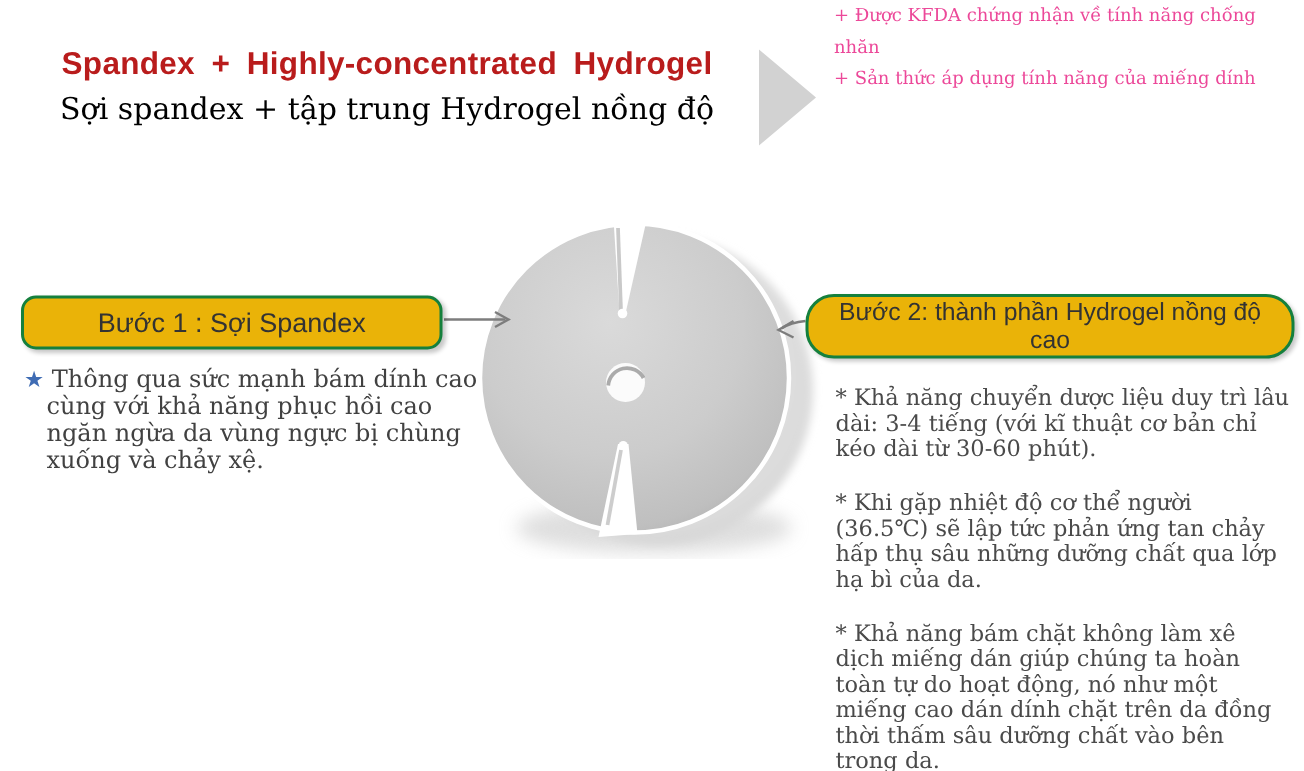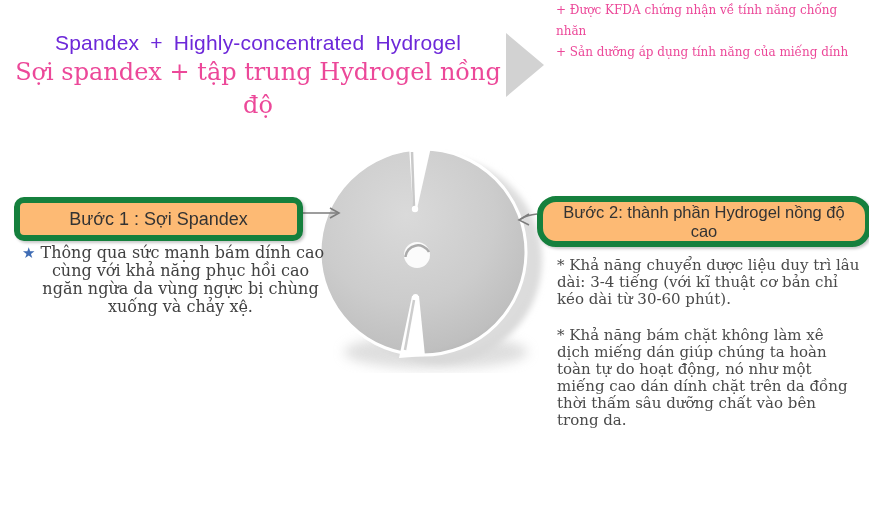--- a/index.html
+++ b/index.html
@@ -8,49 +8,49 @@
     background:#ffffff;
     font-family:"DejaVu Serif", serif;
   }
   .layer-svg{position:absolute;left:0;top:0;z-index:1;pointer-events:none;}
   .txt{position:absolute;z-index:2;}
 
   
   .title-block{left:8px;top:30px;width:500px;text-align:center;}
   .title-heading{
     font-family:"Liberation Sans", sans-serif;
-    font-weight:normal;font-size:21px;color:#6d28d9;
+    font-weight:bold;font-size:21px;color:#b91c1c;
     word-spacing:5px;letter-spacing:0.2px;line-height:26px;
   }
   .title-sub{
     font-family:"DejaVu Serif", serif;
-    font-size:24px;color:#ec4899;line-height:33px;
+    font-size:20px;color:#000000;line-height:33px;
   }
 
   
   .benefits{left:556px;top:0;width:304px;
     font-size:12px;line-height:21px;color:#ec4899;}
   .benefits div{margin:0;}
 
   
   .callout{
-    position:absolute;z-index:2;background:#fdba74;
-    border:6px solid #15803d;border-radius:10px;
+    position:absolute;z-index:2;background:#eab308;
+    border:2px solid #15803d;border-radius:10px;
     box-shadow:2px 2px 3px rgba(0,0,0,0.22);
     display:flex;align-items:center;justify-content:center;
     font-family:"Liberation Sans", sans-serif;color:#333333;
     text-align:center;
   }
   .step1-box{left:14px;top:197px;width:277px;height:32px;font-size:18px;}
   .step2-box{left:537px;top:196px;width:306px;height:37px;font-size:16.5px;line-height:19px;padding:1px 8px;border-radius:19px;}
 
   
   .left-text{left:16px;top:244px;width:314px;
     font-size:16px;line-height:18px;color:#414141;}
-  .left-text .p1{margin:0;padding-left:15px;text-indent:-15px;text-align:center;}
+  .left-text .p1{margin:0;padding-left:15px;text-indent:-15px;}
   .left-text .p2{margin:15px 0 0 0;text-indent:8px;}
   .star{color:#3f6cb4;font-size:15px;}
 
   
   .right-text{left:557px;top:257px;width:303px;
     font-size:15px;line-height:17px;color:#4a4a4a;}
   .right-text p{margin:0 0 19px 0;}
   .right-text p:last-child{margin-bottom:0;}
 </style>
 </head>
@@ -110,31 +110,32 @@
   </g>
 </svg>
 
 <div class="txt title-block">
   <div class="title-heading">Spandex + Highly-concentrated Hydrogel</div>
   <div class="title-sub">Sợi spandex +  tập trung Hydrogel nồng độ</div>
 </div>
 
 <div class="txt benefits">
   <div>+ Được KFDA chứng nhận về tính năng chống nhăn</div>
-  <div>+ Sản dưỡng áp dụng tính năng của miếng dính</div>
+  <div>+ Sản thức áp dụng tính năng của miếng dính</div>
 </div>
 
 <div class="callout step1-box">
   <span>Bước 1 : Sợi Spandex</span>
 </div>
 
 <div class="txt left-text">
   <p class="p1"><span class="star">★</span> <span>Thông qua sức mạnh bám dính cao cùng với khả năng phục hồi cao ngăn ngừa da vùng ngực bị chùng xuống và chảy xệ.</span></p>
 </div>
 
 <div class="callout step2-box">
   <span>Bước 2: thành phần Hydrogel  nồng độ cao</span>
 </div>
 
 <div class="txt right-text">
   <p>* Khả năng chuyển dược liệu duy trì lâu dài: 3-4 tiếng (với kĩ thuật cơ bản chỉ kéo dài từ 30-60 phút).</p>
+  <p>* Khi gặp nhiệt độ cơ thể người (36.5℃) sẽ lập tức phản ứng tan chảy hấp thụ sâu những dưỡng chất qua lớp hạ bì của da.</p>
   <p>* Khả năng bám chặt không làm xê dịch miếng dán giúp chúng ta hoàn toàn tự do hoạt động, nó như một miếng cao dán dính chặt trên da đồng thời thấm sâu dưỡng chất vào bên trong da.</p>
 </div>
 
 </body></html>

